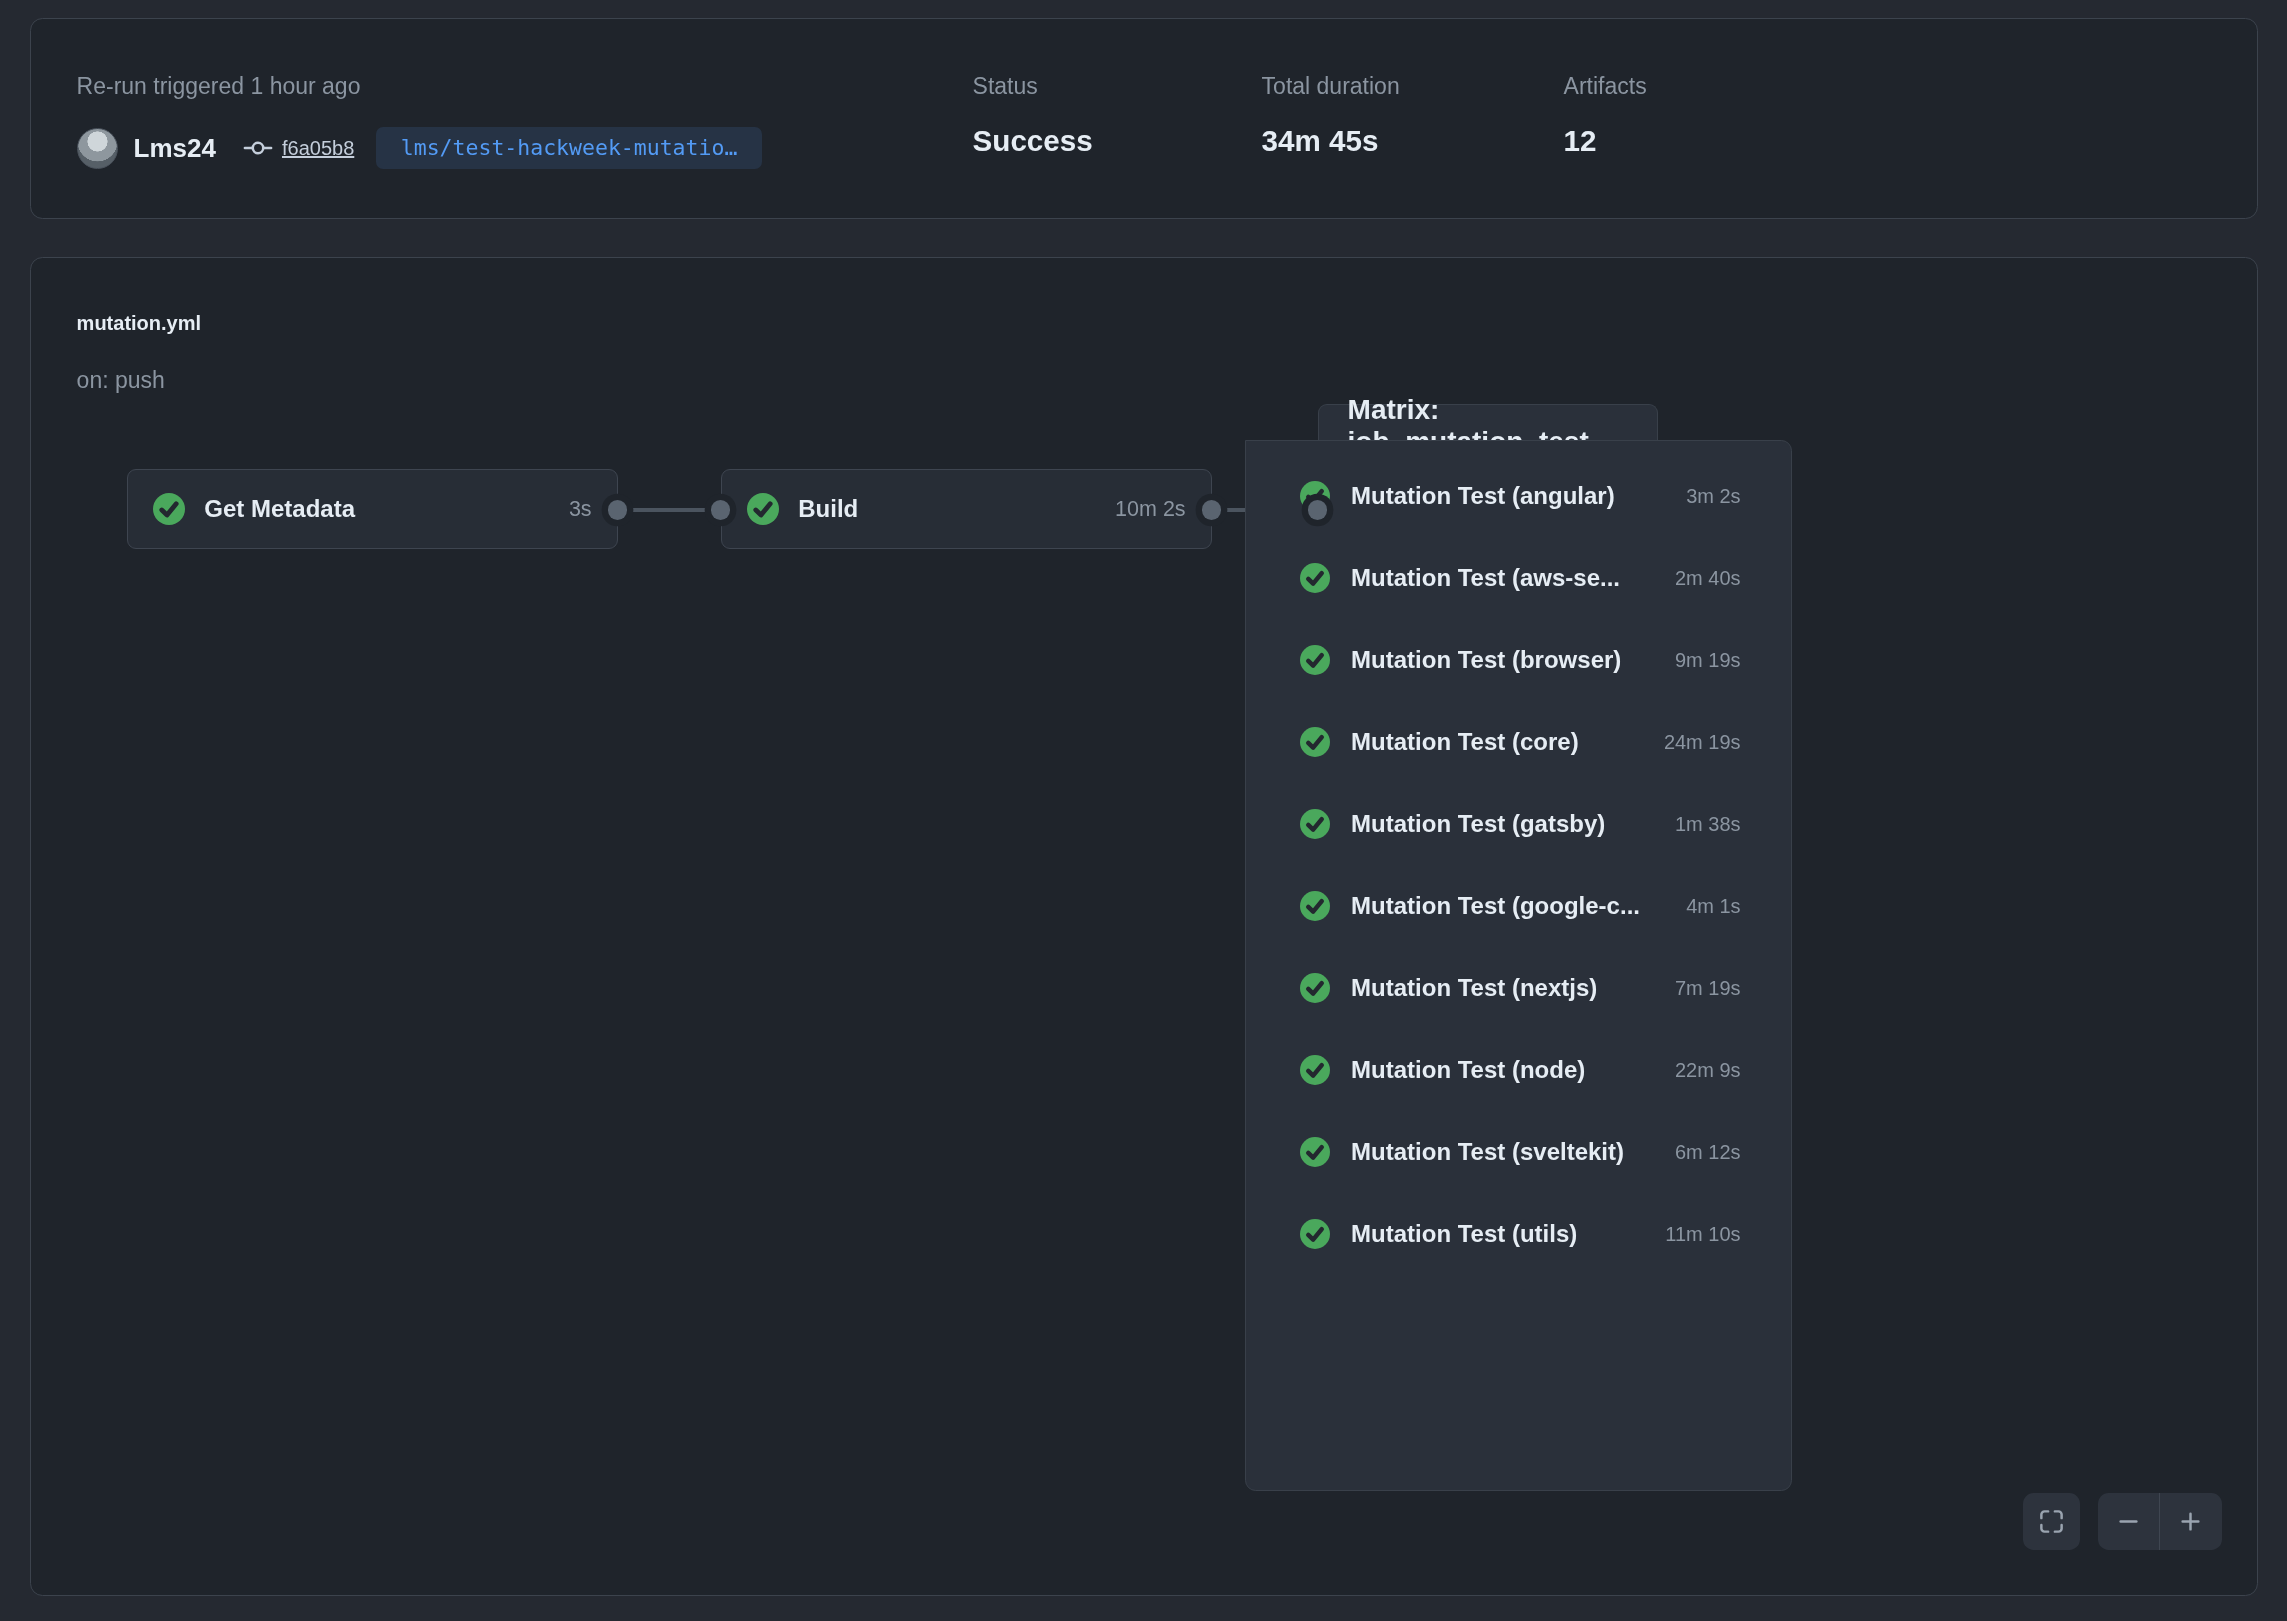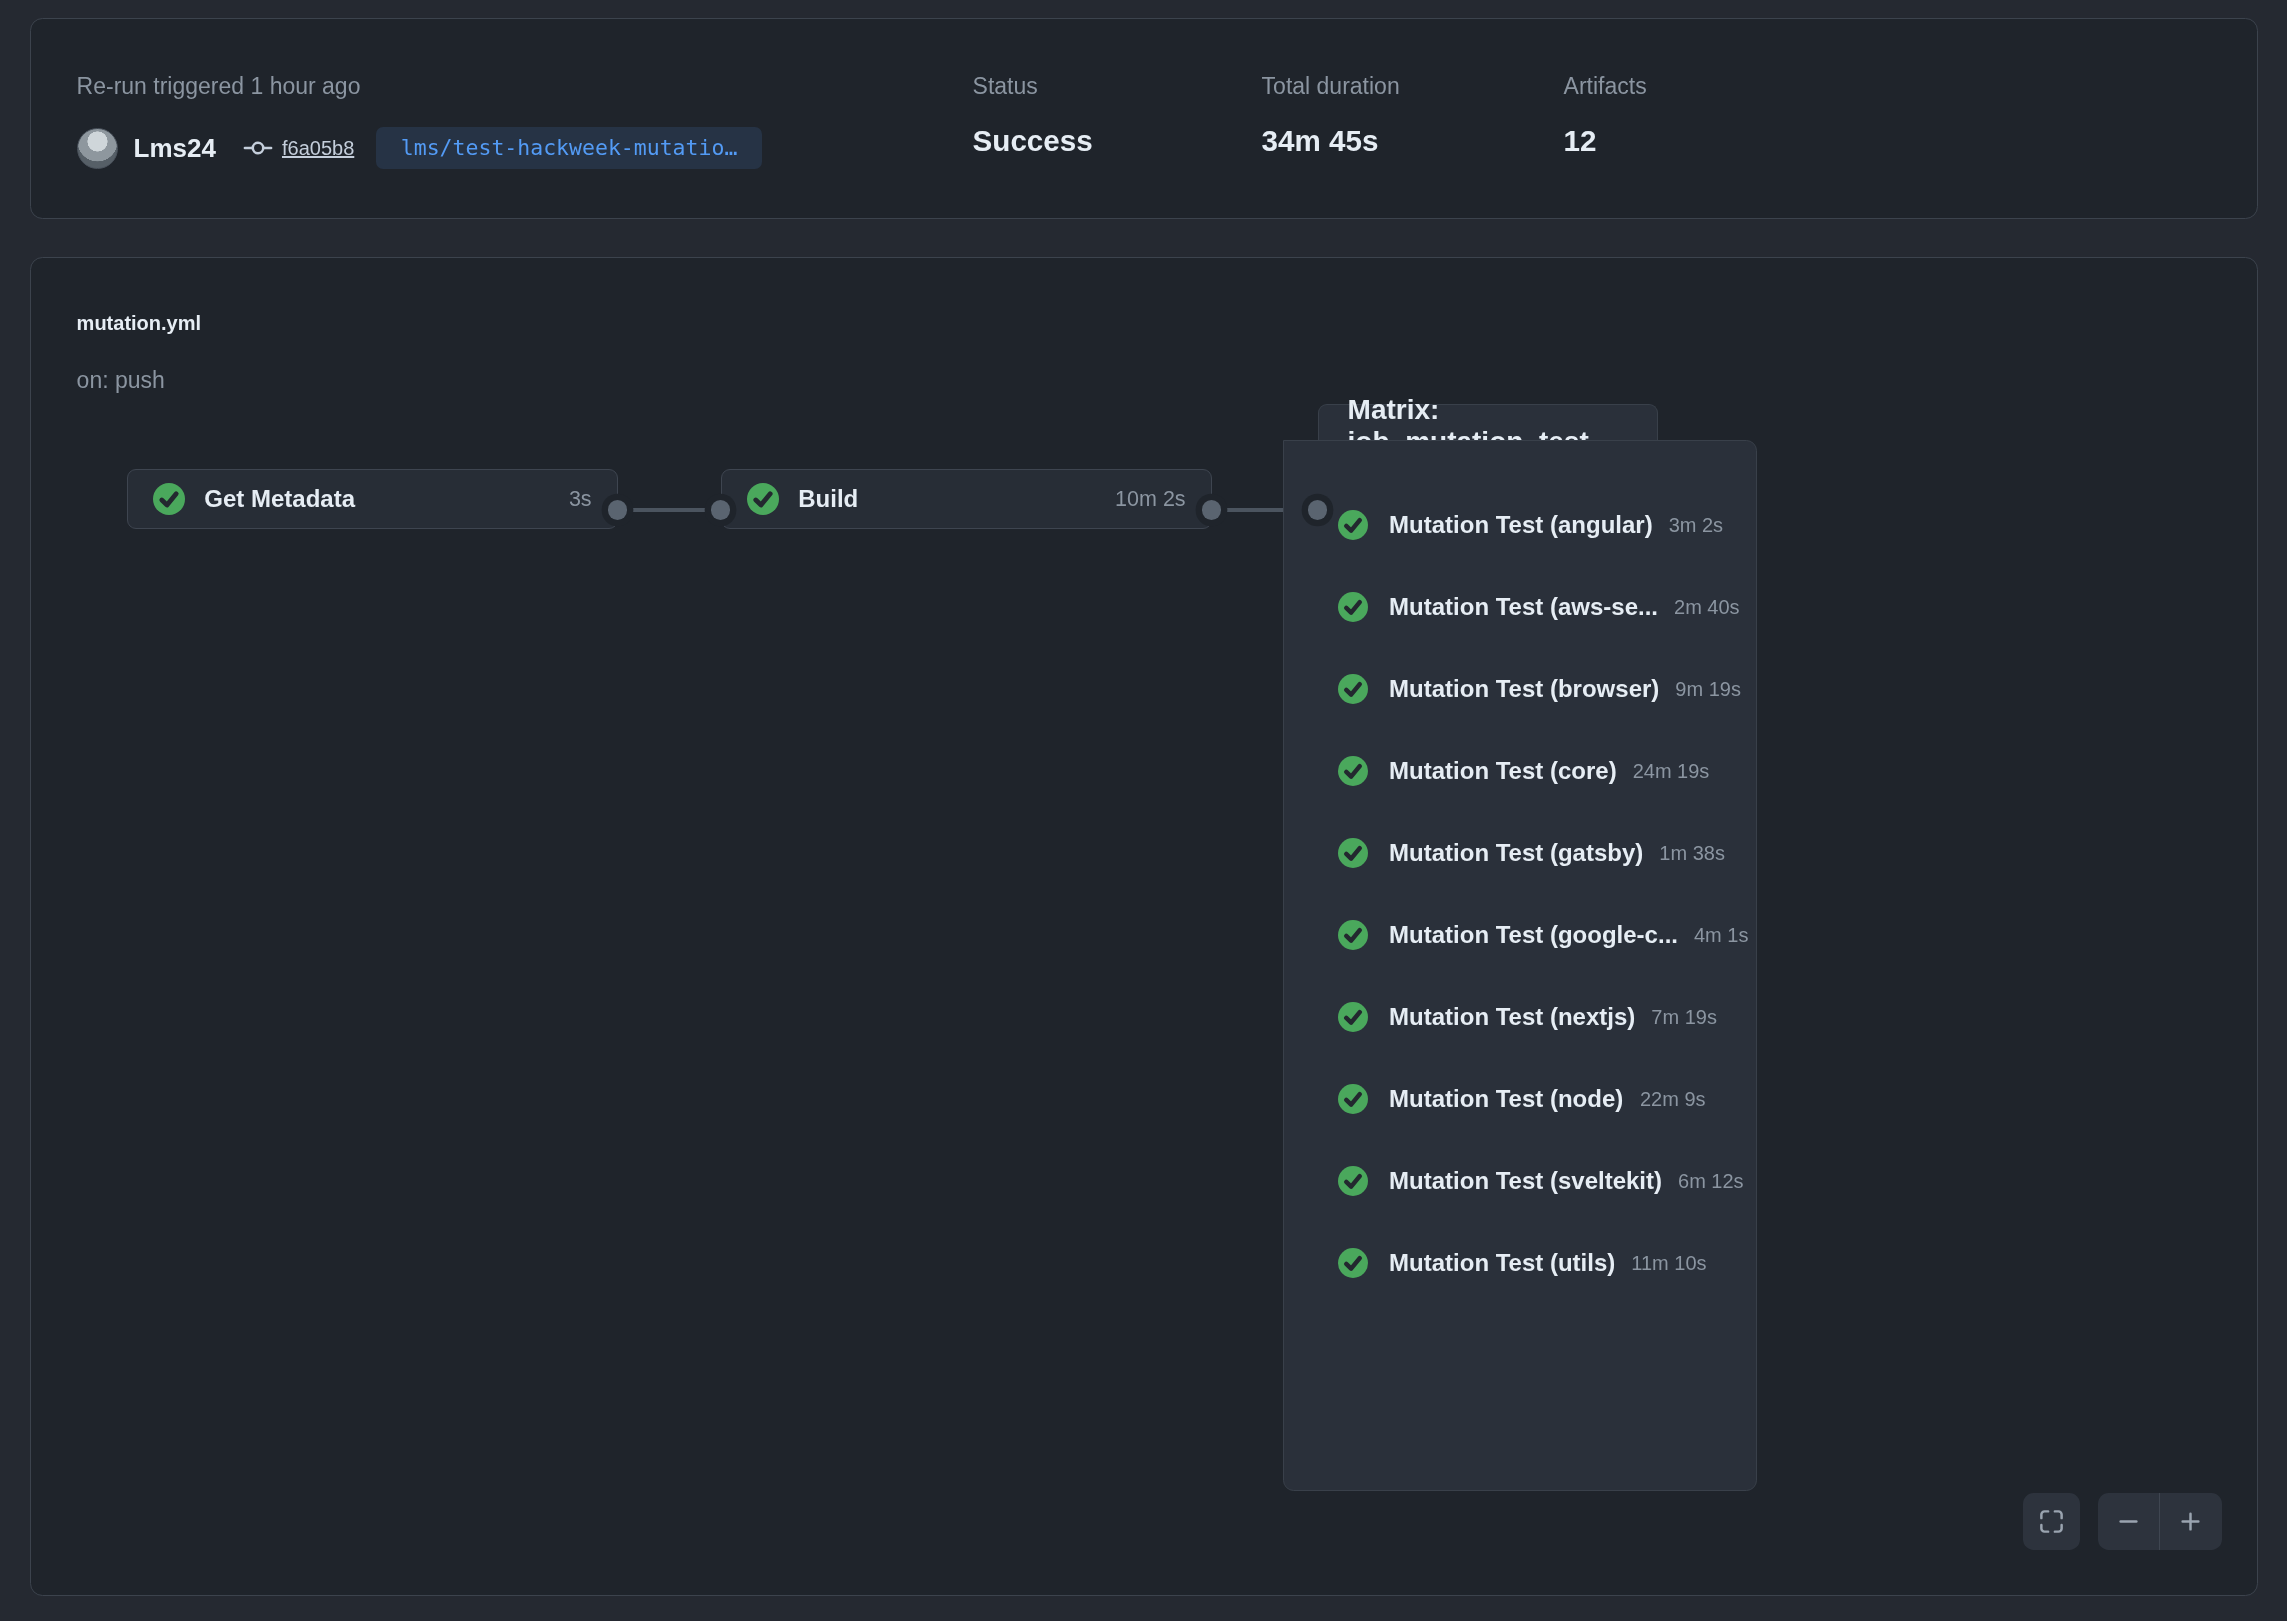--- a/index.html
+++ b/index.html
@@ -36,21 +36,21 @@
   #stat-duration { left:1231px; }
   #stat-artifacts{ left:1533px; }
   .stat-value { margin-top:23px; font-size:29.6px; font-weight:700; color:var(--fg); }
 
   
   #workflow-card { left:29.6px; top:257px; width:2228px; height:1339px; }
   #wf-title   { position:absolute; left:46px; top:54px;  font-size:20px; font-weight:700; color:var(--fg); }
   #wf-trigger { position:absolute; left:46px; top:109px; font-size:23px; color:var(--fg-muted); }
 
   .node {
-    position:absolute; width:491px; height:60px; z-index:2;
+    position:absolute; width:491px; height:80px; z-index:2;
     background:var(--node-bg); border:0.9px solid var(--node-border); border-radius:9px;
     display:flex; align-items:center; padding:0 25px;
   }
   #node-get-metadata { left:96px; top:211px; }
   #node-build        { left:690px; top:211px; }
   .check-icon { flex:none; }
   .node .check-icon  { width:32px; height:32px; margin-right:19.7px; }
   .check-icon circle { fill:var(--success); }
   .check-icon path   { stroke:var(--check-stroke); stroke-width:2.4; fill:none; stroke-linecap:round; stroke-linejoin:round; }
   .node-label    { font-size:24px; font-weight:700; color:var(--fg); white-space:nowrap; }
@@ -66,23 +66,23 @@
   #dot-1 { left:577px; } #dot-2 { left:680px; } #dot-3 { left:1171px; } #dot-4 { left:1277px; }
 
   
   #matrix-tab {
     position:absolute; left:1287px; top:146px; width:340px; height:39px; z-index:2;
     background:var(--group-bg); border:0.9px solid var(--group-border); border-bottom:none;
     border-radius:9px 9px 0 0; display:flex; align-items:center; padding:3.6px 0 0 29px;
     font-size:28px; font-weight:700; color:var(--fg);
   }
   #matrix-body {
-    position:absolute; left:1252px; top:182px; width:474px; height:1051px; z-index:2;
+    position:absolute; left:1214px; top:182px; width:547px; height:1051px; z-index:2;
     background:var(--group-bg); border:0.9px solid var(--group-border);
-    border-radius:0 10.7px 10.7px 10.7px; padding:43px 50px 0 54px;
+    border-radius:0 10.7px 10.7px 10.7px; padding:14px 50px 0 54px;
   }
   .matrix-row { height:82px; display:flex; align-items:center; }
   .matrix-row .check-icon { width:30px; height:30px; margin-right:21.5px; }
   .row-label    { font-size:24px; font-weight:700; color:var(--fg); white-space:nowrap; }
   .row-duration { margin-left:auto; padding-left:16px; font-size:20px; color:var(--fg-muted); white-space:nowrap; }
 
   
   .ctrl { position:absolute; background:var(--button-bg); border-radius:10.7px; z-index:4; }
   #fullscreen-btn {
     left:1992px; top:1235px; width:57px; height:57px;

